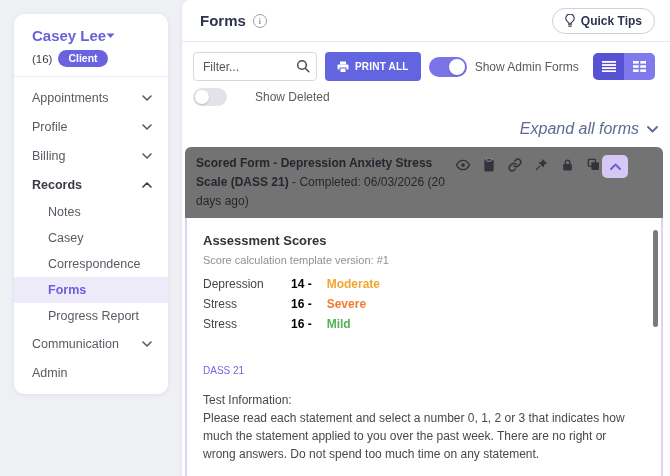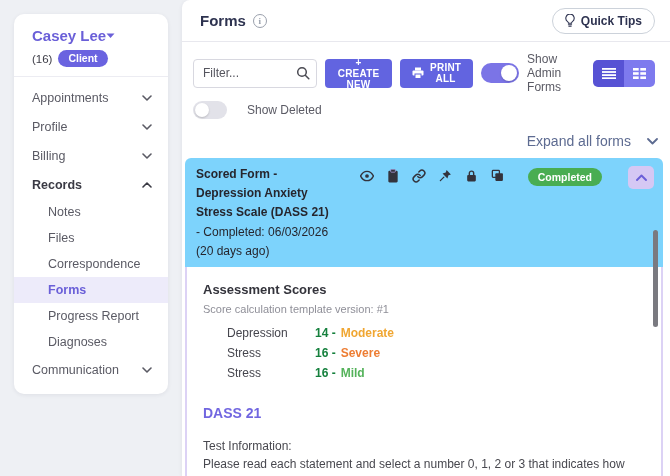--- a/index.html
+++ b/index.html
@@ -83,33 +83,33 @@
   .toggle.off { background:#e2e2e9; } .toggle.off .knob { left:2px; }
   .toggle-label { font-size:12px; color:#5a5a64; }
   .view-group { margin-left:auto; display:flex; }
   .view-btn {
     width:31px; height:27px; display:flex; align-items:center; justify-content:center;
     cursor:pointer; border:none;
   }
   .view-btn.list { background:#5752d4; border-radius:5px 0 0 5px; }
   .view-btn.grid { background:#7e7aee; border-radius:0 5px 5px 0; }
 
-  .show-deleted { margin:7px 0 0 11px; display:flex; align-items:center; gap:20px; }
+  .show-deleted { margin:7px 0 0 11px; display:flex; align-items:center; gap:28px; }
   .toggle.small { width:34px; height:18px; } .toggle.small .knob { width:14px; height:14px; }
 
   .expand-row {
     margin:14px 12px 0 0; display:flex; justify-content:flex-end; align-items:center;
-    gap:16px; color:#5d6b91; font-size:14px; cursor:pointer;
+    gap:8px; color:#5d6b91; font-size:16px; cursor:pointer;font-style:italic;
   }
 
   
   .form-card { margin:9px 7px 0 3px; position:relative; }
   .form-banner {
-    background:#7dd3fc; border-radius:6px 6px 0 0;
-    padding:7px 9px 6px 11px; display:flex; gap:24px;
+    background:#737373; border-radius:6px 6px 0 0;
+    padding:7px 9px 6px 11px; display:flex; gap:0;
   }
   .form-title { width:260px; font-size:12px; line-height:1.6; color:#26262e; }
   .form-title b { font-weight:bold; }
   .banner-icons { display:flex; gap:13px; margin-top:4px; color:#33333c; flex:none; }
   .banner-icons span { cursor:pointer; }
   .status-badge {
     margin-top:3px; height:18px; border-radius:9px; background:#49ad52; color:#fff;
     font-weight:bold; font-size:10.5px; padding:0 10px; display:flex; align-items:center;
     flex:none;
   }
@@ -120,24 +120,24 @@
   }
 
   .form-content {
     background:#fff; border-left:2px solid #dcd2f5; border-right:2px solid #dcd2f5;
     height:290px; padding:13px 26px 0 16px; font-size:12px; color:#48484f;
     line-height:1.5; overflow:hidden;
   }
   .scores-heading { font-size:13px; font-weight:bold; color:#33333b; }
   .scores-sub { font-size:11px; color:#8f8f98; margin:2px 0 6px; }
   .score-row { margin:2px 0; display:flex; }
-  .score-label { width:88px; color:#45454d;margin-left:24px; }
-  .score-val { font-weight:bold; color:#15803d; margin-right:5px;text-align:center; }
+  .score-label { width:88px; color:#45454d; }
+  .score-val { font-weight:bold; color:#000000; margin-right:15px;text-align:center; }
   .score-rating { font-weight:bold; }
-  .dass-heading { margin-top:21px; color:#7166e0; font-weight:bold; font-size:14px; }
+  .dass-heading { margin-top:30px; color:#7166e0; font-weight:normal; font-size:10px; }
   .test-info { margin-top:13px; }
   .paragraph { max-width:448px; }
 
   .scroll-thumb {
     position:absolute; left:653px; top:230px; width:5px; height:97px;
     background:#7a7a80; border-radius:3px;
   }
 </style>
 </head>
 <body>
@@ -187,33 +187,30 @@
       <span>
           <svg width="10" height="6" viewBox="0 0 10 6">
             <path d="M1 5 L5 1 L9 5" fill="none" stroke="#3a3a44" stroke-width="1.6" stroke-linecap="round" stroke-linejoin="round"></path>
           </svg>
         </span>
     </div>
     <div class="sub-item">
         <span>Notes</span>
       </div>
     <div class="sub-item">
-        <span>Files</span>
+        <span>Casey</span>
       </div>
     <div class="sub-item">
         <span>Correspondence</span>
       </div>
     <div class="sub-item active">
         <span>Forms</span>
       </div>
     <div class="sub-item">
         <span>Progress Report</span>
-      </div>
-    <div class="sub-item">
-        <span>Diagnoses</span>
       </div>
     <div class="nav-item">
       <span>Communication</span>
       <span>
           <svg width="10" height="6" viewBox="0 0 10 6">
             <path d="M1 1 L5 5 L9 1" fill="none" stroke="#5a5a64" stroke-width="1.6" stroke-linecap="round" stroke-linejoin="round"></path>
           </svg>
         </span>
     </div>
     <div class="nav-item">
@@ -242,23 +239,20 @@
   <div class="toolbar">
     <div class="filter-wrap">
       <input class="filter-input" placeholder="Filter..." style="">
       <span class="search-icon">
         <svg width="14" height="14" viewBox="0 0 14 14">
             <circle cx="6" cy="6" r="4.3" fill="none" stroke="#4a4a52" stroke-width="1.5"></circle>
             <path d="M9.3 9.3 L12.8 12.8" stroke="#4a4a52" stroke-width="1.5" stroke-linecap="round"></path>
           </svg>
       </span>
     </div>
-    <button class="btn">
-      <span>+ CREATE NEW</span>
-    </button>
     <button class="btn">
       <span>
         <svg width="12" height="12" viewBox="0 0 12 12">
             <path d="M3 0.5h6v3H3z" fill="#fff"></path>
             <rect x="0.5" y="3.5" width="11" height="5" rx="1" fill="#fff"></rect>
             <rect x="3" y="7" width="6" height="4.5" fill="#fff" stroke="#6264e0" stroke-width="1"></rect>
           </svg>
       </span>
       <span>PRINT ALL</span>
     </button>
@@ -344,21 +338,20 @@
               <path d="M8 10 V7 a4 4 0 0 1 8 0 v3" fill="none" stroke="currentColor" stroke-width="2.6"></path>
             </svg>
         </span>
         <span>
           <svg width="13" height="13" viewBox="0 0 24 24">
               <rect x="8" y="8" width="14" height="14" rx="1.5" fill="currentColor"></rect>
               <rect x="2.5" y="2.5" width="13" height="13" rx="1.5" fill="none" stroke="currentColor" stroke-width="2.4"></rect>
             </svg>
         </span>
       </div>
-      <div class="status-badge">Completed</div>
       <div class="collapse-btn">
         <svg width="11" height="7" viewBox="0 0 11 7">
             <path d="M1 6 L5.5 1.5 L10 6" fill="none" stroke="#6a5fd8" stroke-width="1.9" stroke-linecap="round" stroke-linejoin="round"></path>
           </svg>
       </div>
     </div>
 
     <div class="form-content">
       <div class="scores-heading">Assessment Scores</div>
       <div class="scores-sub">Score calculation template version: #1</div>

